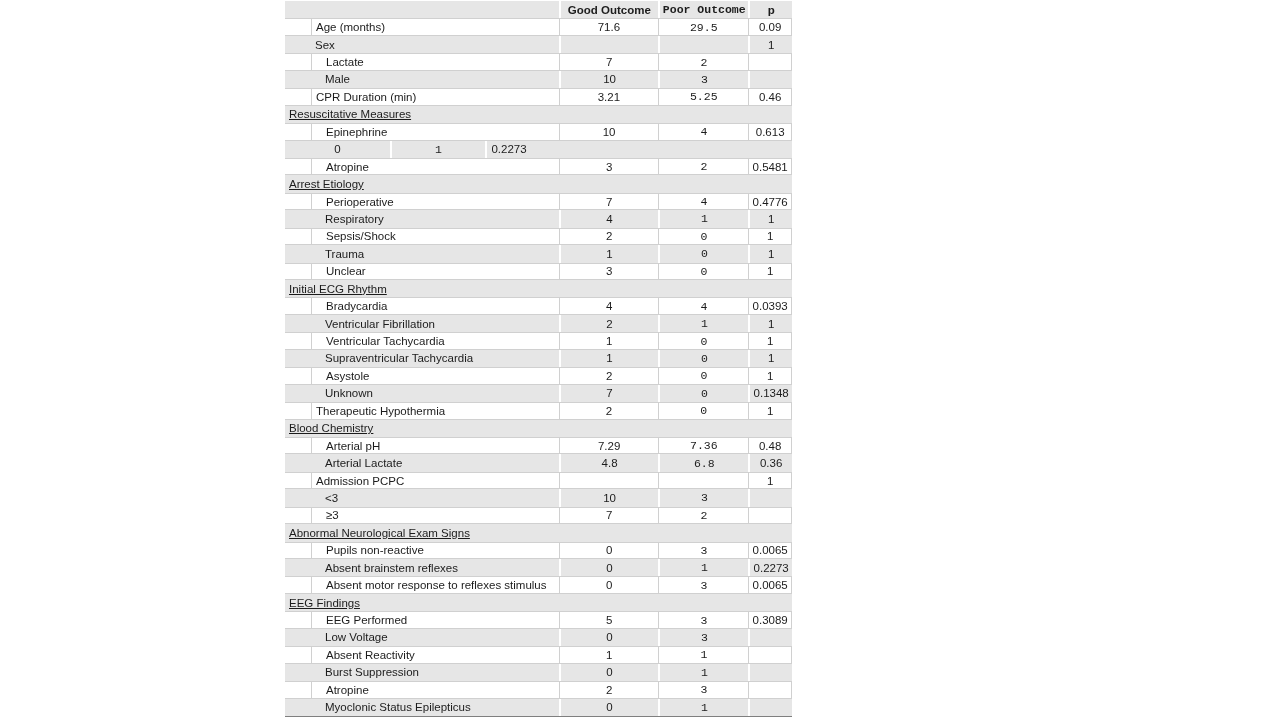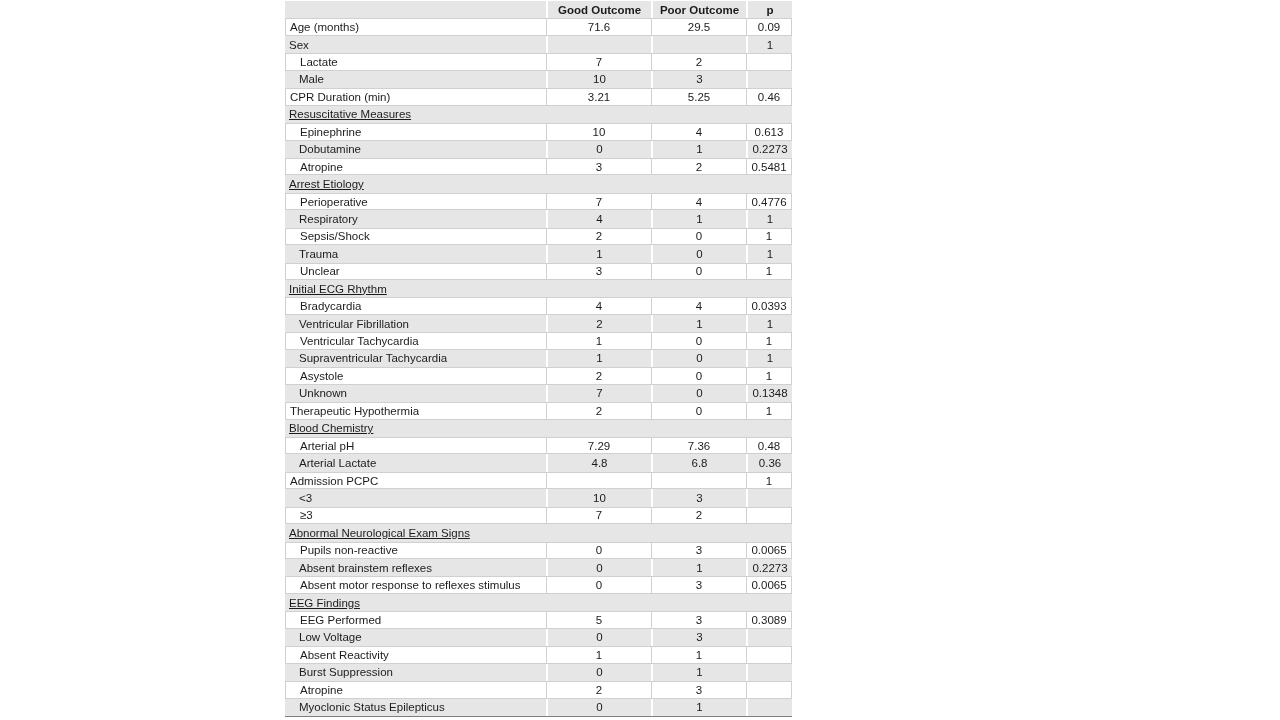--- a/index.html
+++ b/index.html
@@ -33,24 +33,24 @@
   .row.striped {
     background: var(--stripe, #e6e6e6);
   }
   .cell {
     box-sizing: border-box;
     display: flex;
     align-items: center;
     overflow: hidden;
     white-space: nowrap;
   }
-  .cell.label   { width: 261px; padding-left: 4px; justify-content: flex-start; }
+  .cell.label   { width: 261px; padding-left: 4px; justify-content: flex-start; margin-left: 26px; }
   .cell.label.indent { padding-left: 14px; }
   .cell.good    { width: 105px; justify-content: center; }
-  .cell.poor    { width: 95px;  justify-content: center; }
+  .cell.poor    { width: 95px;  justify-content: center; font-family: Liberation Mono, monospace; }
   .cell.p       { width: 46px;  justify-content: center; }
   .cell.section-label { width: 100%; padding-left: 4px; justify-content: flex-start; text-decoration: underline; }
 
   
   .row.plain {
     border-top: 1px solid var(--cellborder, #d0d0d0);
     border-bottom: 1px solid var(--cellborder, #d0d0d0);
   }
   .row.plain .cell { border-left: 1px solid var(--cellborder, #d0d0d0); }
   .row.plain .cell:last-child { border-right: 1px solid var(--cellborder, #d0d0d0); }
@@ -104,21 +104,20 @@
       <div class="row section striped">
         <div class="cell section-label">Resuscitative Measures</div>
       </div>
       <div class="row plain">
         <div class="cell label indent">Epinephrine</div>
         <div class="cell good">10</div>
         <div class="cell poor">4</div>
         <div class="cell p">0.613</div>
       </div>
       <div class="row banded striped">
-        <div class="cell label indent">Dobutamine</div>
         <div class="cell good">0</div>
         <div class="cell poor">1</div>
         <div class="cell p">0.2273</div>
       </div>
       <div class="row plain">
         <div class="cell label indent">Atropine</div>
         <div class="cell good">3</div>
         <div class="cell poor">2</div>
         <div class="cell p">0.5481</div>
       </div>

